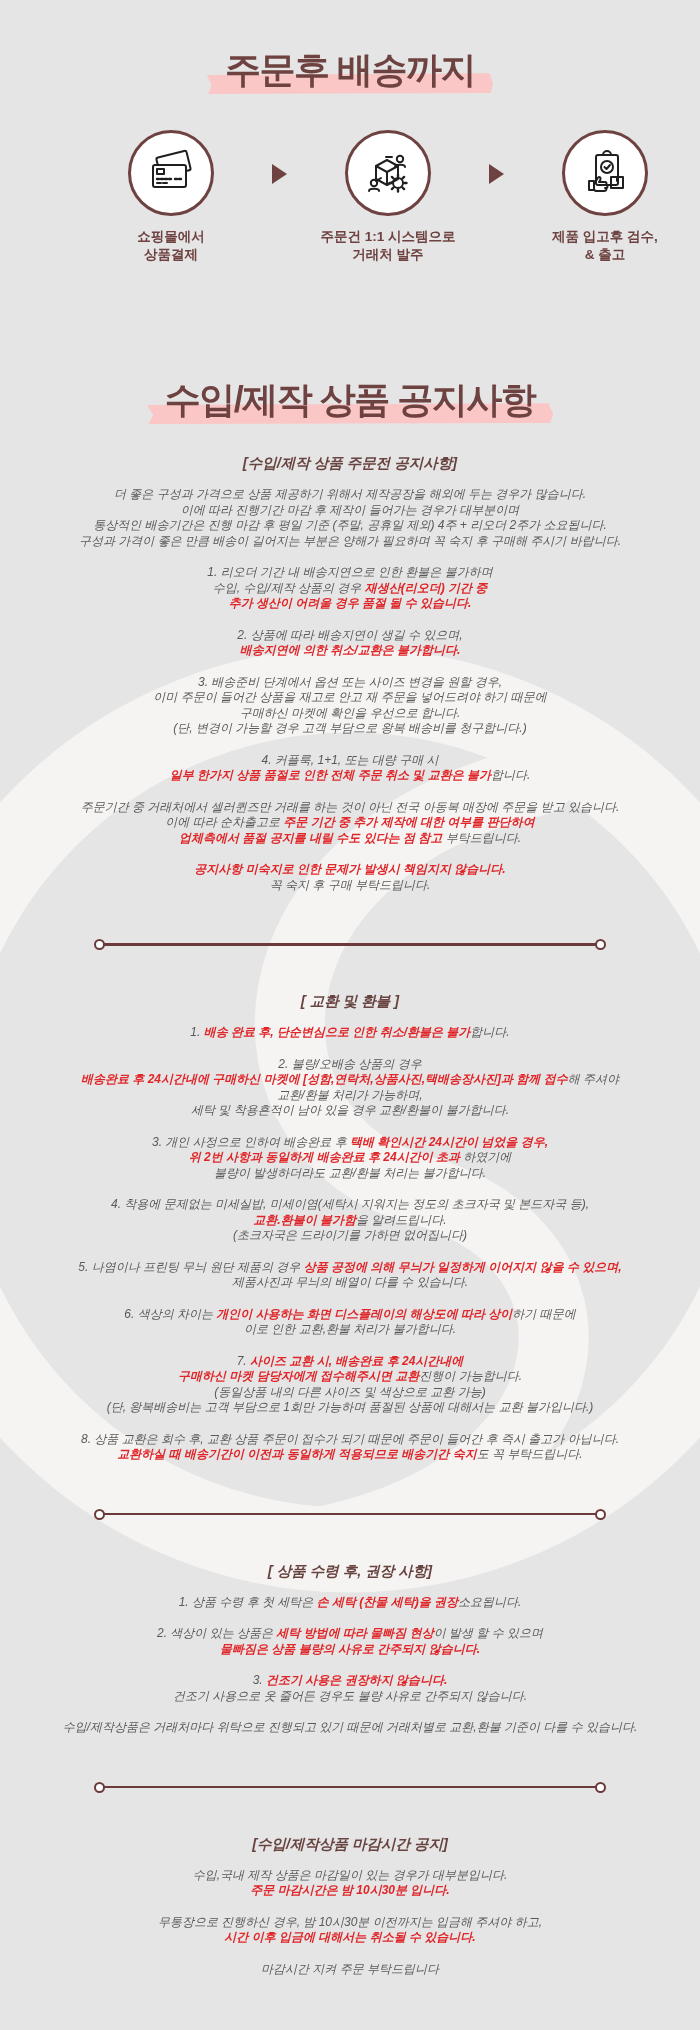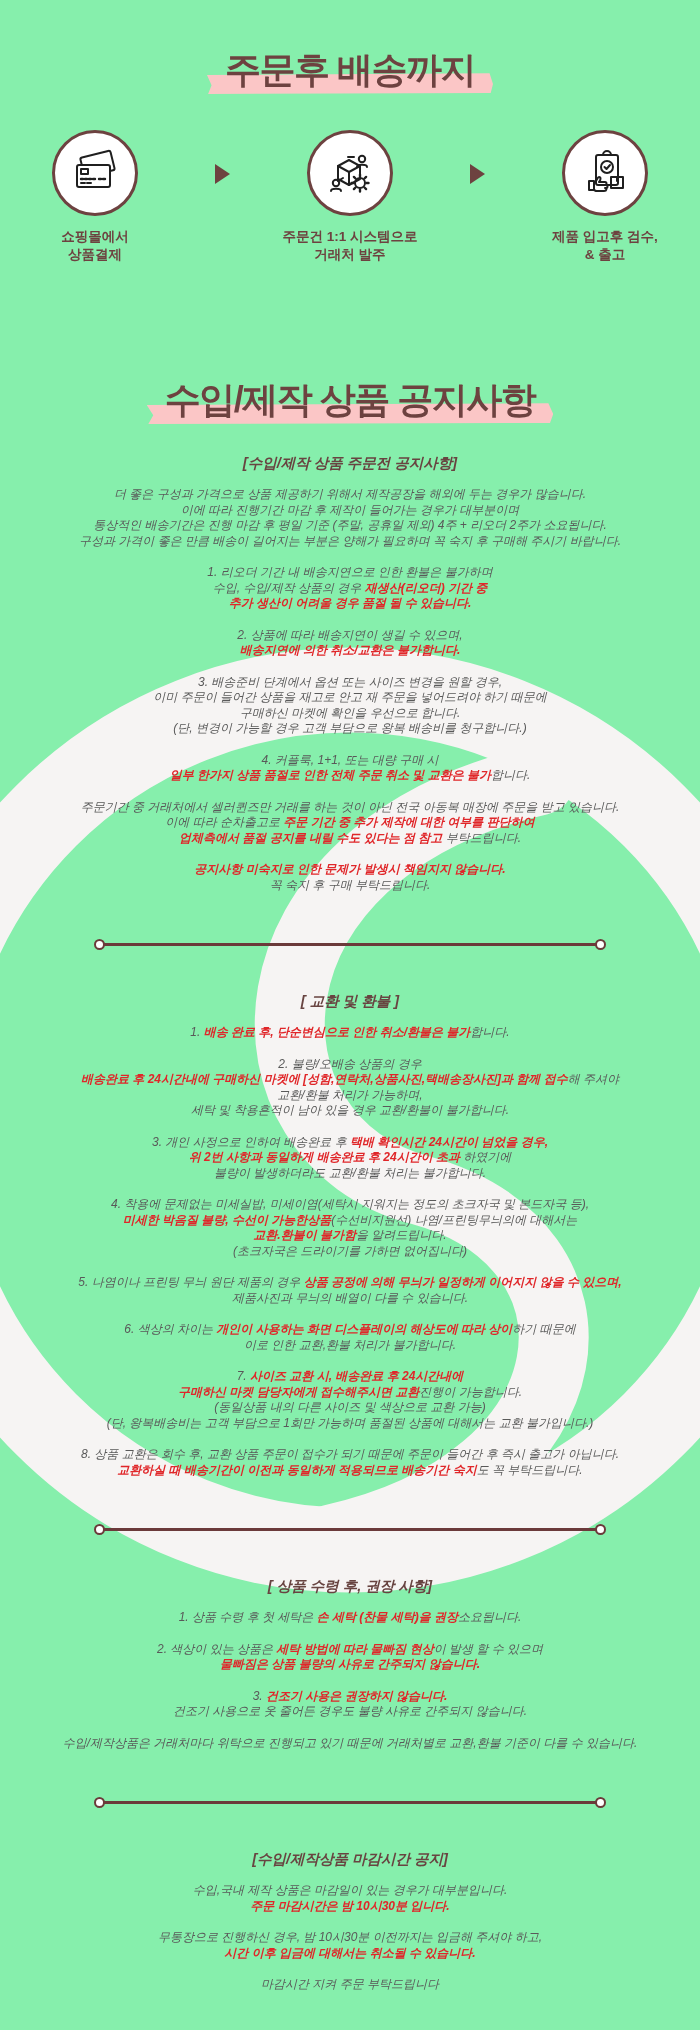--- a/index.html
+++ b/index.html
@@ -2,38 +2,38 @@
 <html lang="ko" style="--brown: #6d4240; --pink: #fbc6c6; --red: #e02629; --gray: #595959; --divider: #6b3a3a;"><head>
 <meta charset="utf-8">
 <style>
   * { margin:0; padding:0; box-sizing:border-box; }
   html,body { background:#ffffff; }
   body {
     width:700px;
     font-family:"Liberation Sans","DejaVu Sans",sans-serif;
     color:var(--gray,#595959);
   }
-  .page { position:relative; width:700px; height:2030px; overflow:hidden; background:#86efac; }
+  .page { position:relative; width:700px; height:2030px; overflow:hidden; background:#e5e5e5; }
   .watermark { position:absolute; left:0; top:520px; z-index:0; pointer-events:none; }
   .content { position:relative; z-index:1; padding-top:46px; }
 
   
   .big-title { text-align:center; font-weight:800; font-size:36px; letter-spacing:-1.5px;
                color:var(--brown,#6d4240); line-height:48px; }
   .big-title .hl {
     display:inline-block; padding:0 14px; position:relative;
   }
   .big-title .hl::before {
     content:""; position:absolute; left:-4px; right:-4px; top:54%; height:46%;
     background:var(--pink,#fbc6c6); z-index:-1;
     clip-path:polygon(0 14%,1.6% 60%,0.4% 100%,99.2% 95%,100% 55%,98.8% 6%);
   }
 
   
-  .process { margin-top:36px; display:flex; justify-content:space-between; align-items:flex-start; gap:0; }
+  .process { margin-top:36px; display:flex; justify-content:flex-end; align-items:flex-start; gap:0; }
   .step { width:190px; display:flex; flex-direction:column; align-items:center; }
   .circle {
     width:86px; height:86px; border-radius:50%;
     border:3px solid var(--brown,#6d4240); background:#fff;
     display:flex; align-items:center; justify-content:center;
   }
   .circle svg { display:block; }
   .step-caption { margin-top:12px; text-align:center; color:var(--brown,#6d4240);
                   font-weight:700; font-size:13.5px; line-height:18px; }
   .proc-arrow { margin-top:34px; width:0; height:0;
@@ -202,21 +202,20 @@
             <span class="line"><span>교환/환불 처리가 가능하며,</span></span>
             <span class="line"><span>세탁 및 착용흔적이 남아 있을 경우 교환/환불이 불가합니다.</span></span>
           </p>
           <p class="block">
             <span class="line"><span>3. 개인 사정으로 인하여 배송완료 후 </span><span class="red">택배 확인시간 24시간이 넘었을 경우,</span></span>
             <span class="line"><span class="red">위 2번 사항과 동일하게 배송완료 후 24시간이 초과</span><span> 하였기에</span></span>
             <span class="line"><span>불량이 발생하더라도 교환/환불 처리는 불가합니다.</span></span>
           </p>
           <p class="block">
             <span class="line"><span>4. 착용에 문제없는 미세실밥, 미세이염(세탁시 지워지는 정도의 초크자국 및 본드자국 등),</span></span>
-            <span class="line"><span class="red">미세한 박음질 불량, 수선이 가능한상품</span><span>(수선비지원선) 나염/프린팅무늬의에 대해서는</span></span>
             <span class="line"><span class="red">교환.환불이 불가함</span><span>을 알려드립니다.</span></span>
             <span class="line"><span>(초크자국은 드라이기를 가하면 없어집니다)</span></span>
           </p>
           <p class="block">
             <span class="line"><span>5. 나염이나 프린팅 무늬 원단 제품의 경우 </span><span class="red">상품 공정에 의해 무늬가 일정하게 이어지지 않을 수 있으며,</span></span>
             <span class="line"><span>제품사진과 무늬의 배열이 다를 수 있습니다.</span></span>
           </p>
           <p class="block">
             <span class="line"><span>6. 색상의 차이는 </span><span class="red">개인이 사용하는 화면 디스플레이의 해상도에 따라 상이</span><span>하기 때문에</span></span>
             <span class="line"><span>이로 인한 교환,환불 처리가 불가합니다.</span></span>

